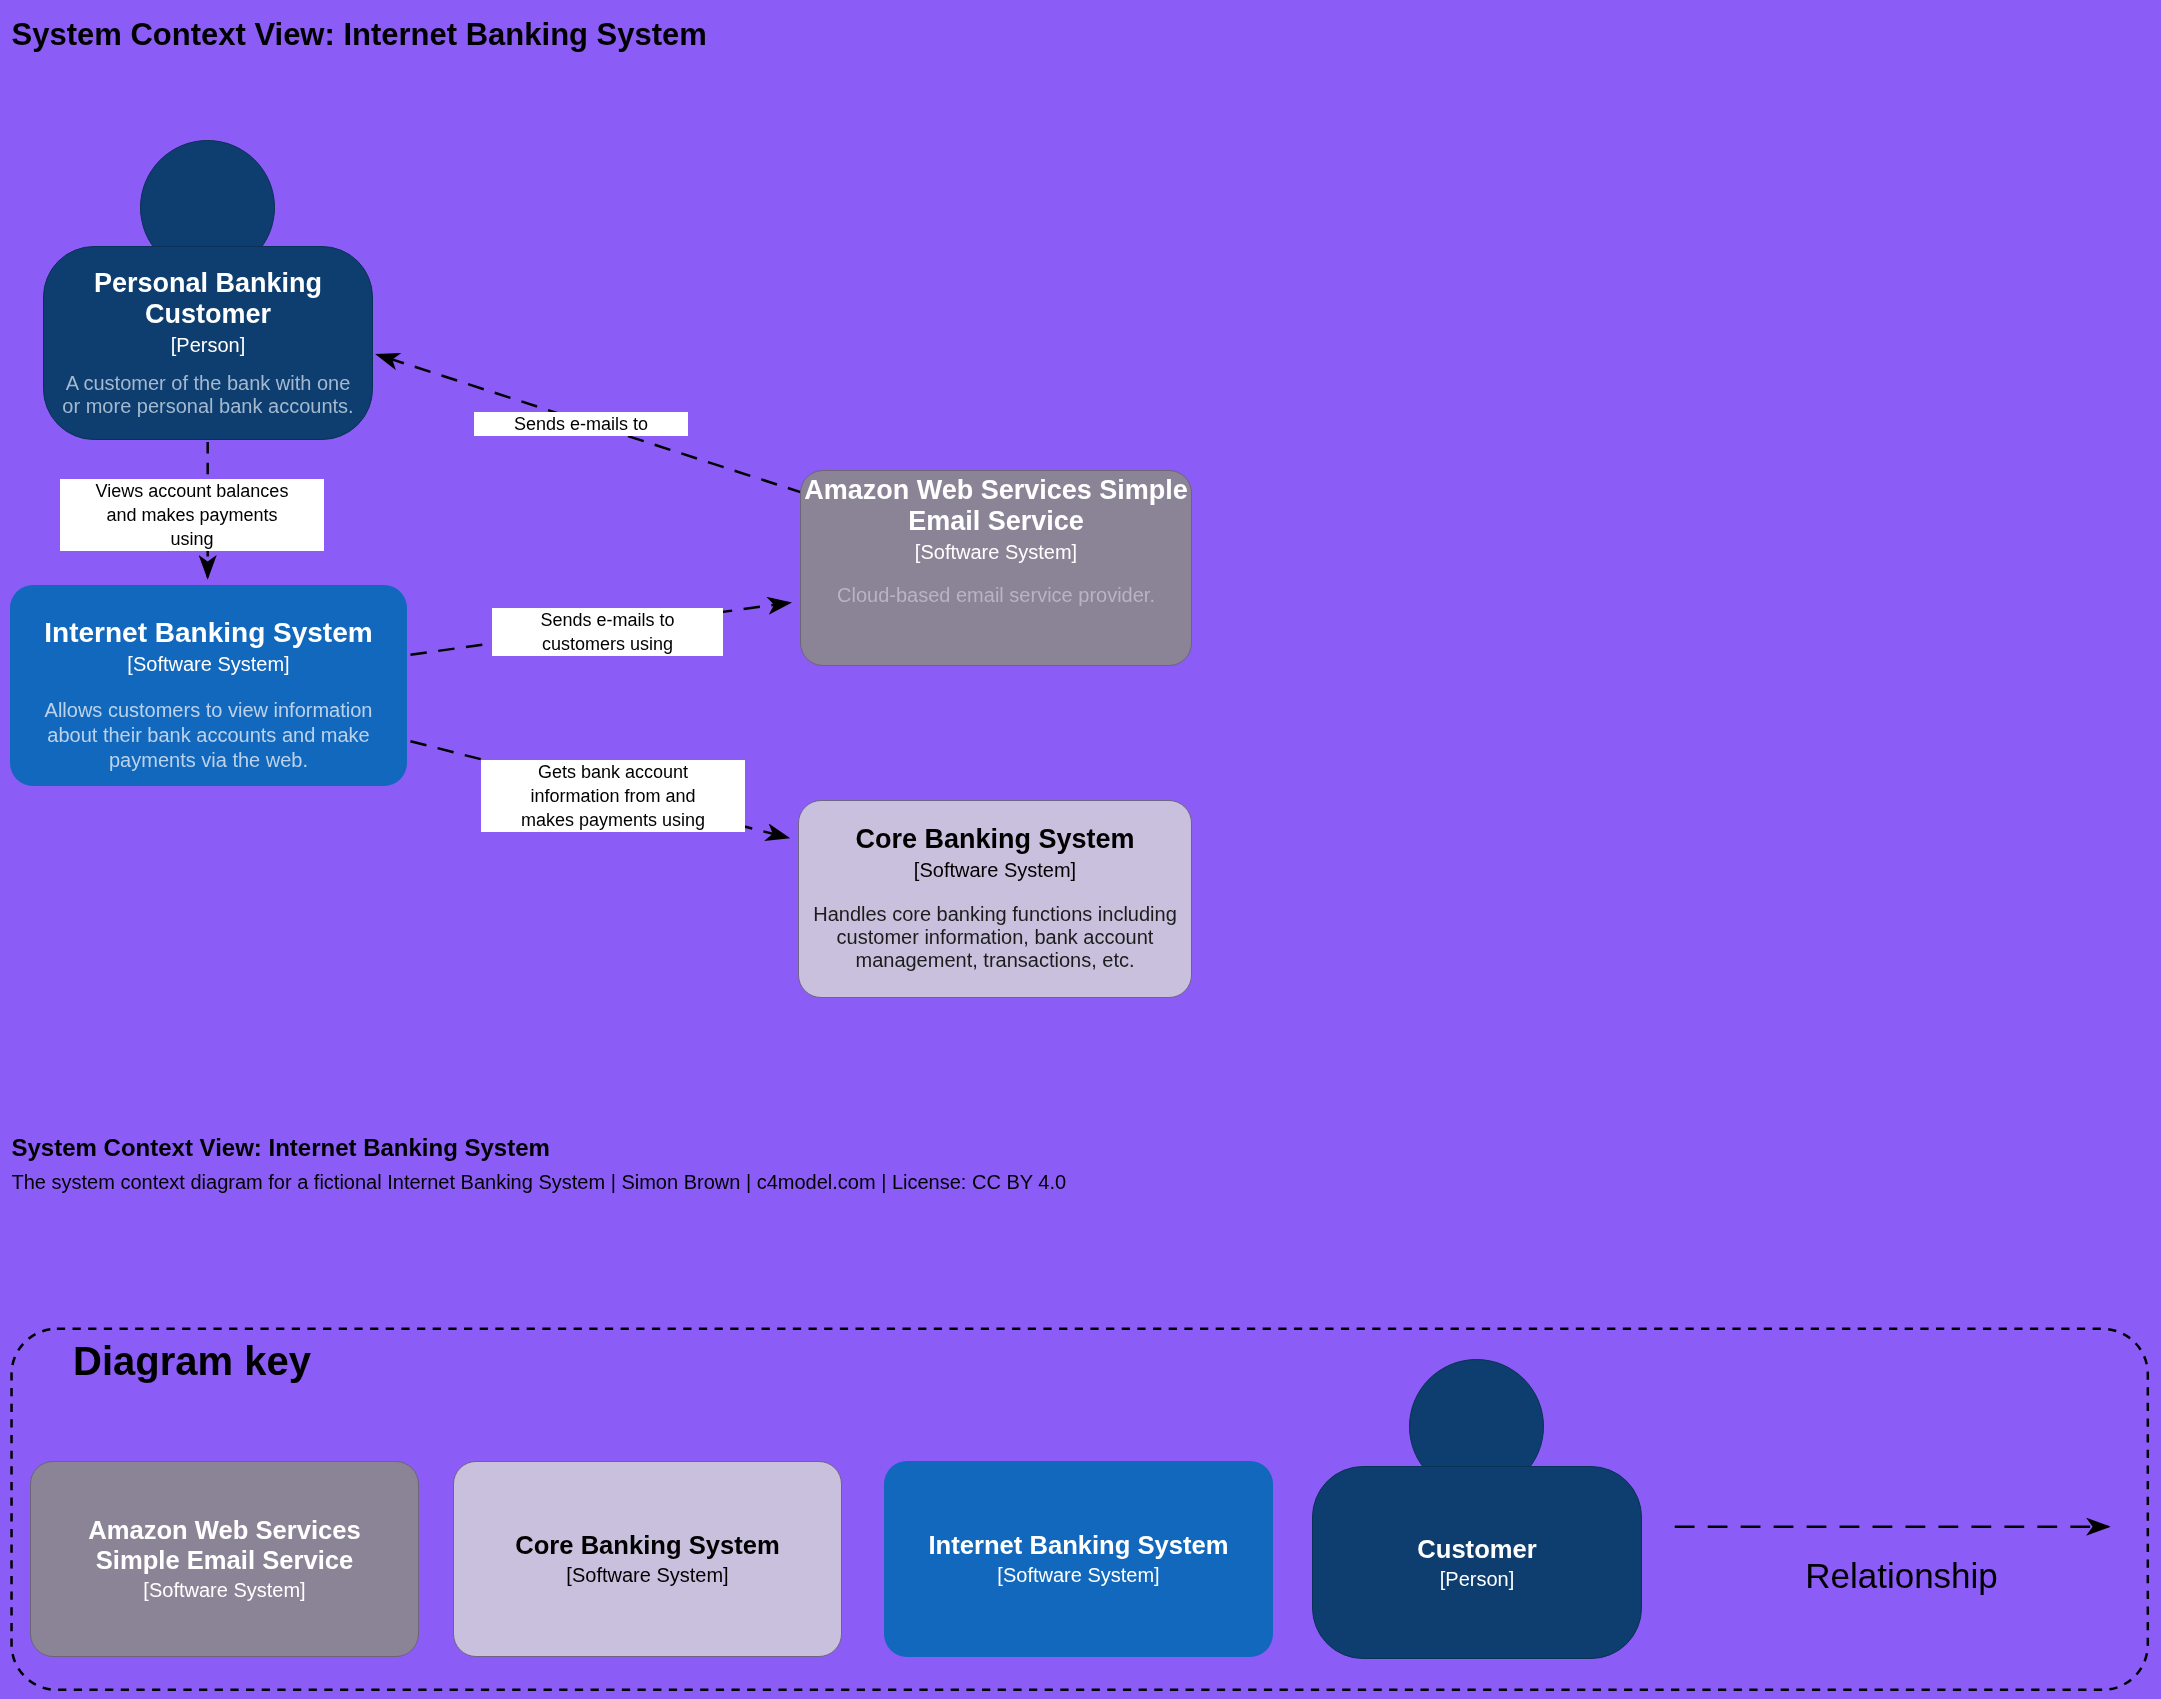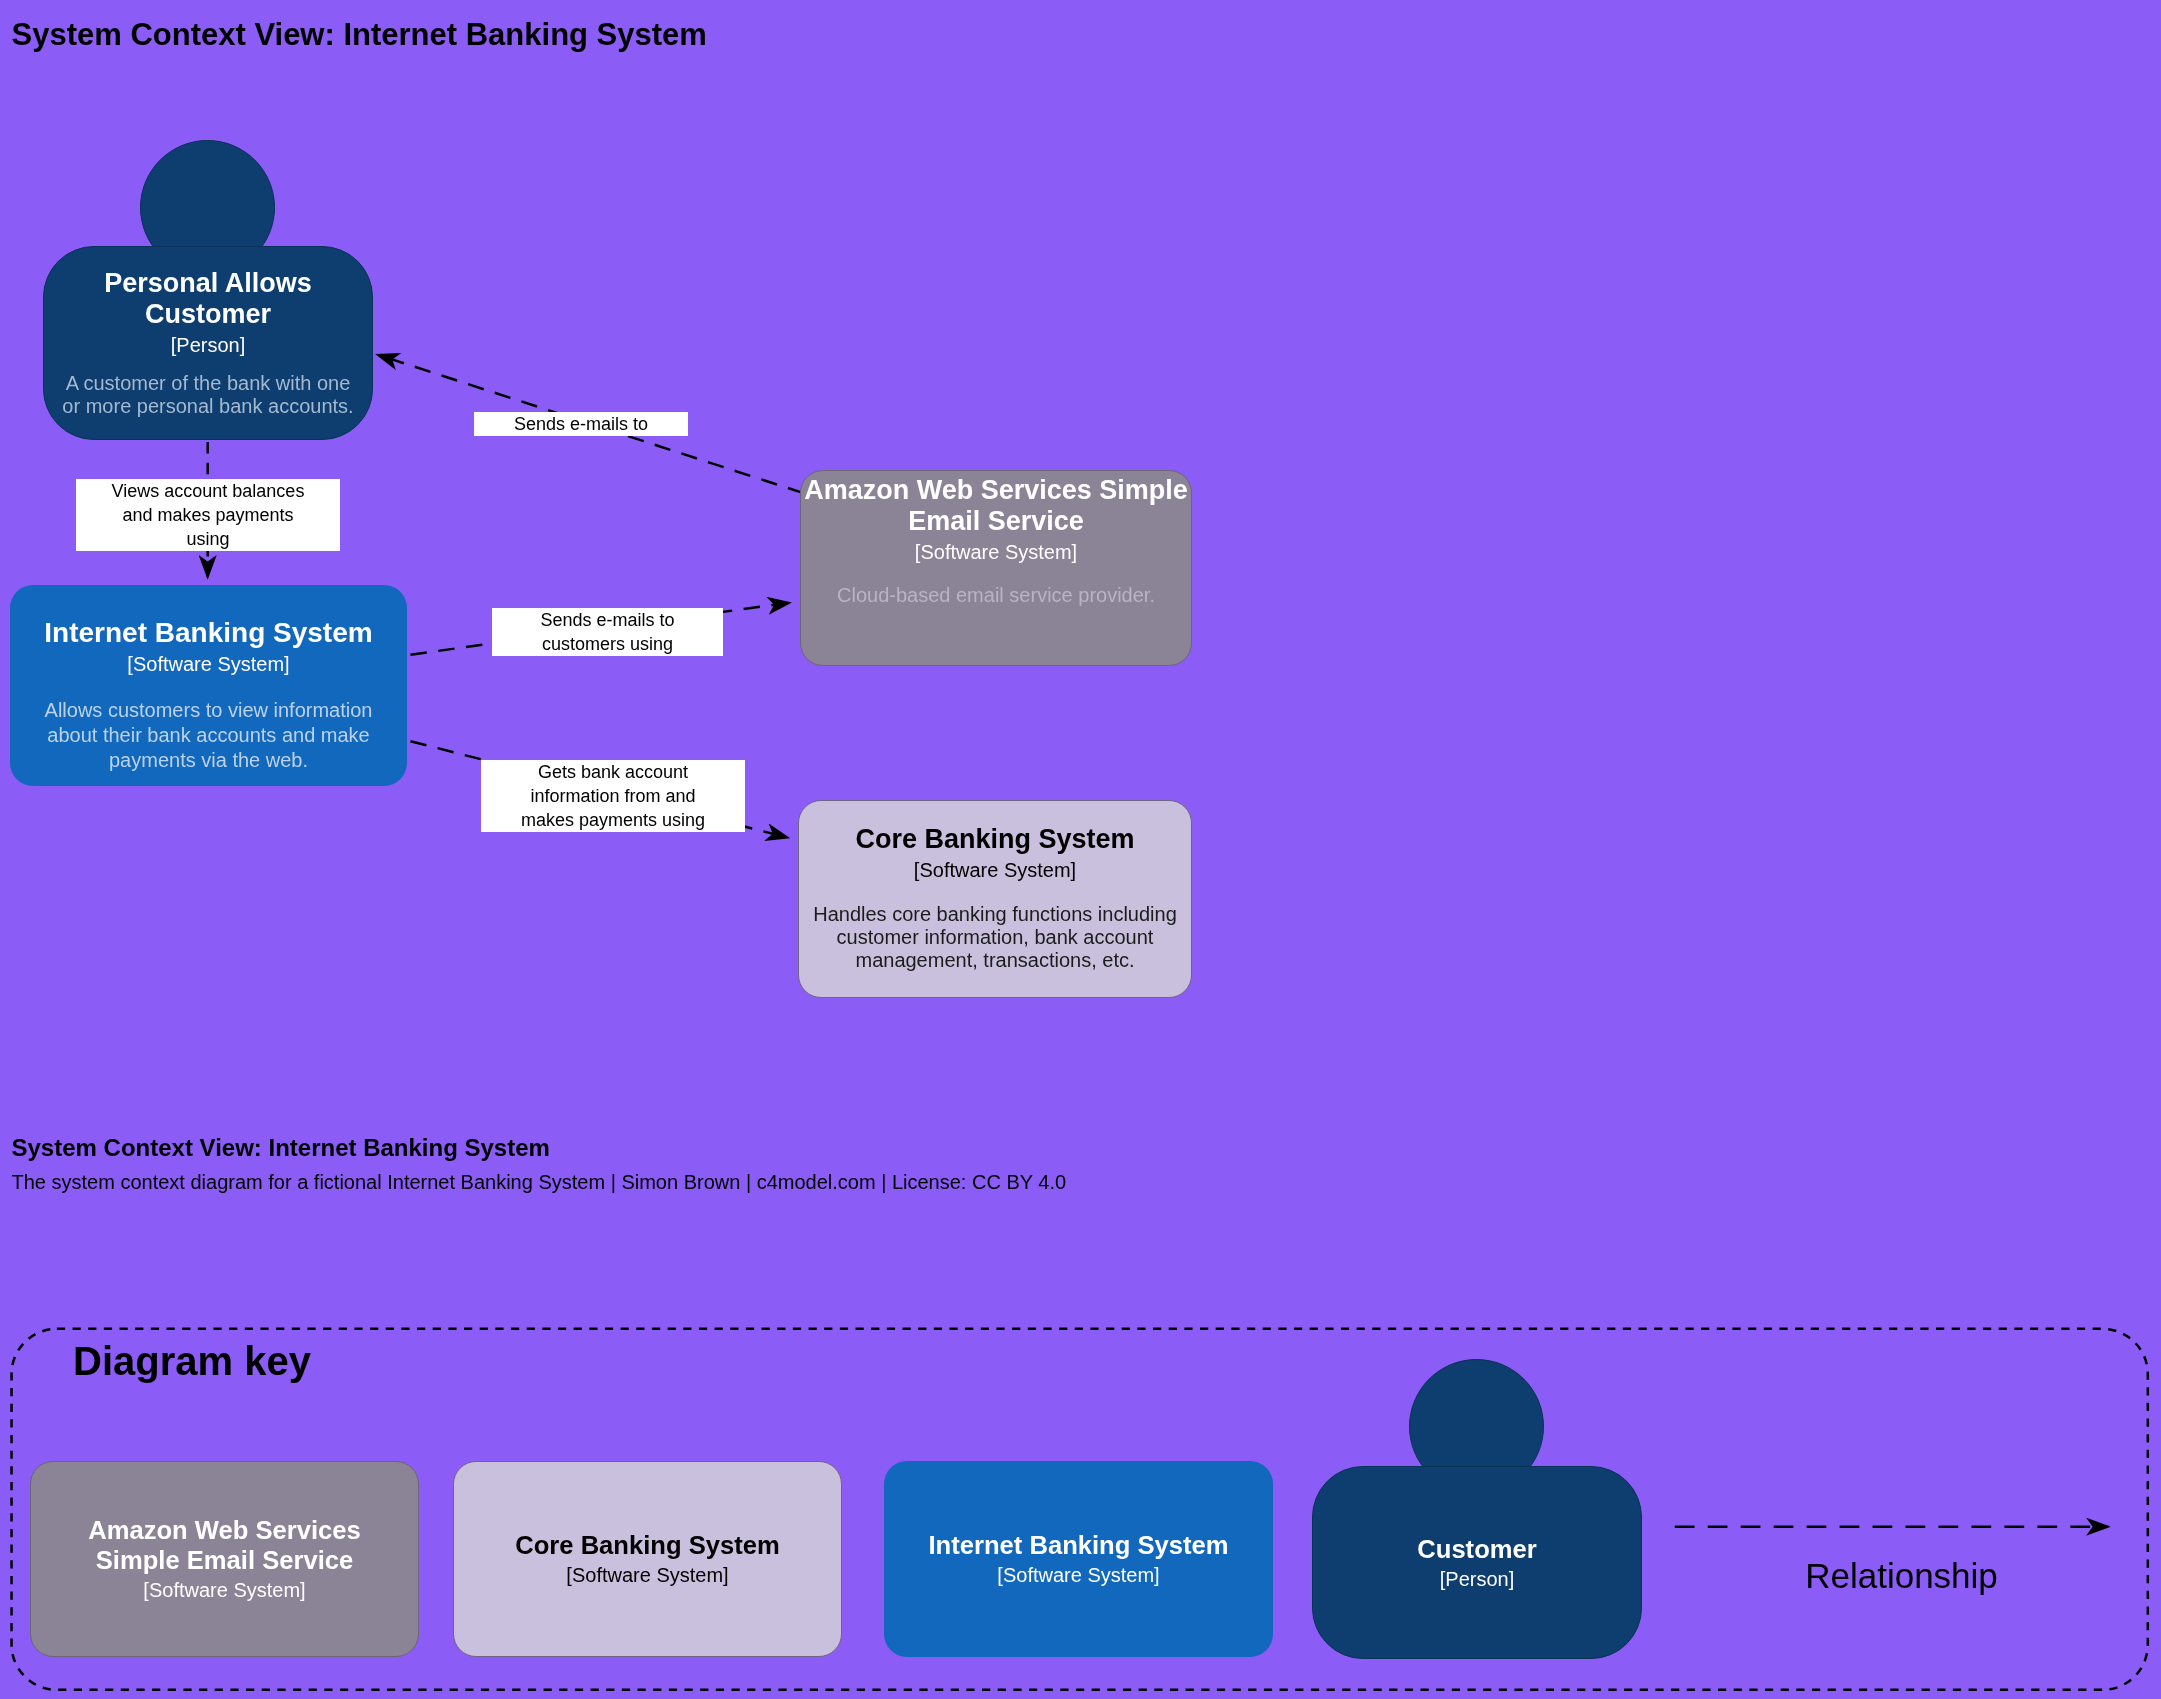--- a/index.html
+++ b/index.html
@@ -123,21 +123,21 @@
     <line x1="498" y1="899" x2="956" y2="1016" stroke="#000" stroke-width="3" stroke-dasharray="20 14" marker-end="url(#arrow)"></line>
 
     <rect x="14" y="1612" width="2592" height="438" rx="55" fill="none" stroke="#000" stroke-width="3" stroke-dasharray="10 9"></rect>
 
     <line x1="2032" y1="1852" x2="2558" y2="1852" stroke="#000" stroke-width="3" stroke-dasharray="24 16" marker-end="url(#arrow)"></line>
   </svg>
 
   <div class="person" style="left:43px; top:140px; height:301px;">
     <div class="person-head"></div>
     <div class="person-body">
-      <div class="node-title">Personal Allows
+      <div class="node-title">Personal Banking
 Customer</div>
       <div class="node-meta">[Person]</div>
       <div class="node-desc">A customer of the bank with one or more personal bank accounts.</div>
     </div>
   </div>
 
   <div class="node ibs-box">
     <div class="node-title">Internet Banking System</div>
     <div class="node-meta">[Software System]</div>
     <div class="node-desc">Allows customers to view information about their bank accounts and make payments via the web.</div>
@@ -149,21 +149,21 @@
     <div class="node-meta">[Software System]</div>
     <div class="node-desc">Cloud-based email service provider.</div>
   </div>
 
   <div class="node core-box">
     <div class="node-title">Core Banking System</div>
     <div class="node-meta">[Software System]</div>
     <div class="node-desc">Handles core banking functions including customer information, bank account management, transactions, etc.</div>
   </div>
 
-  <div class="rel-label" style="left:76px; top:479px; width:264px;">Views account balances
+  <div class="rel-label" style="left:60px; top:479px; width:264px;">Views account balances
 and makes payments
 using</div>
 
   <div class="rel-label" style="left:474px; top:412px; width:214px;">Sends e-mails to</div>
 
   <div class="rel-label" style="left:492px; top:608px; width:231px;">Sends e-mails to
 customers using</div>
 
   <div class="rel-label" style="left:481px; top:760px; width:264px;">Gets bank account
 information from and

